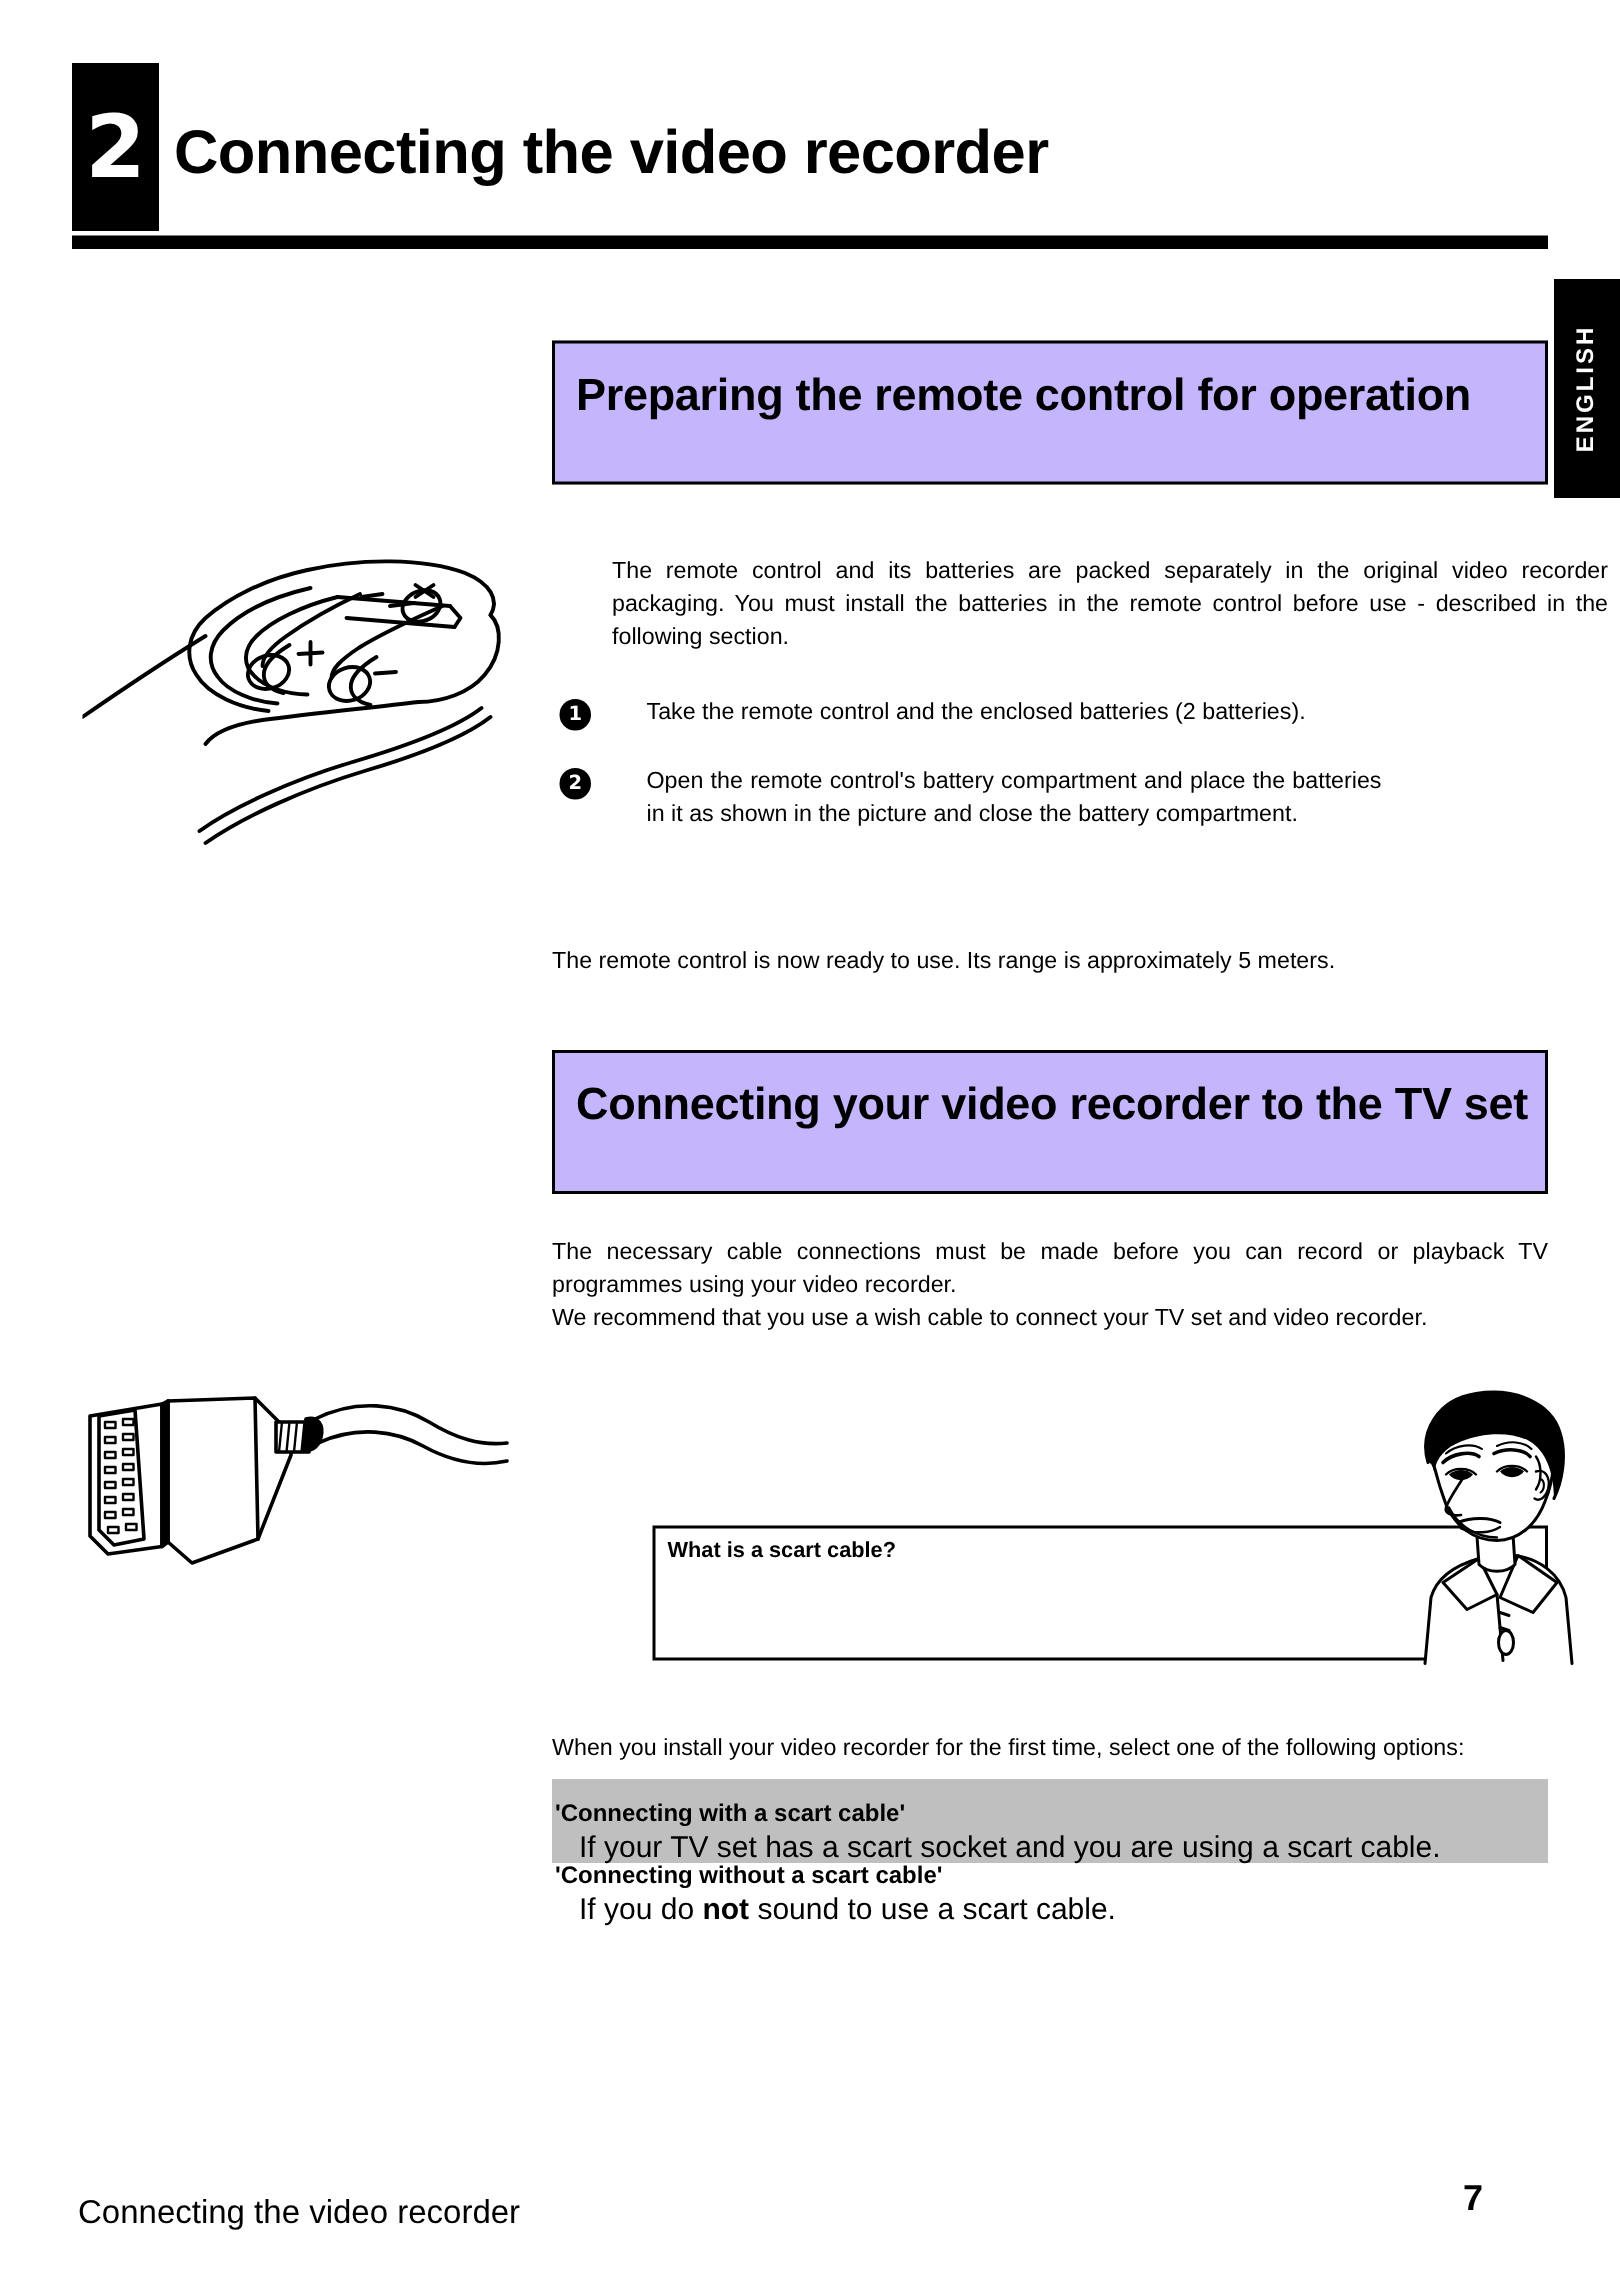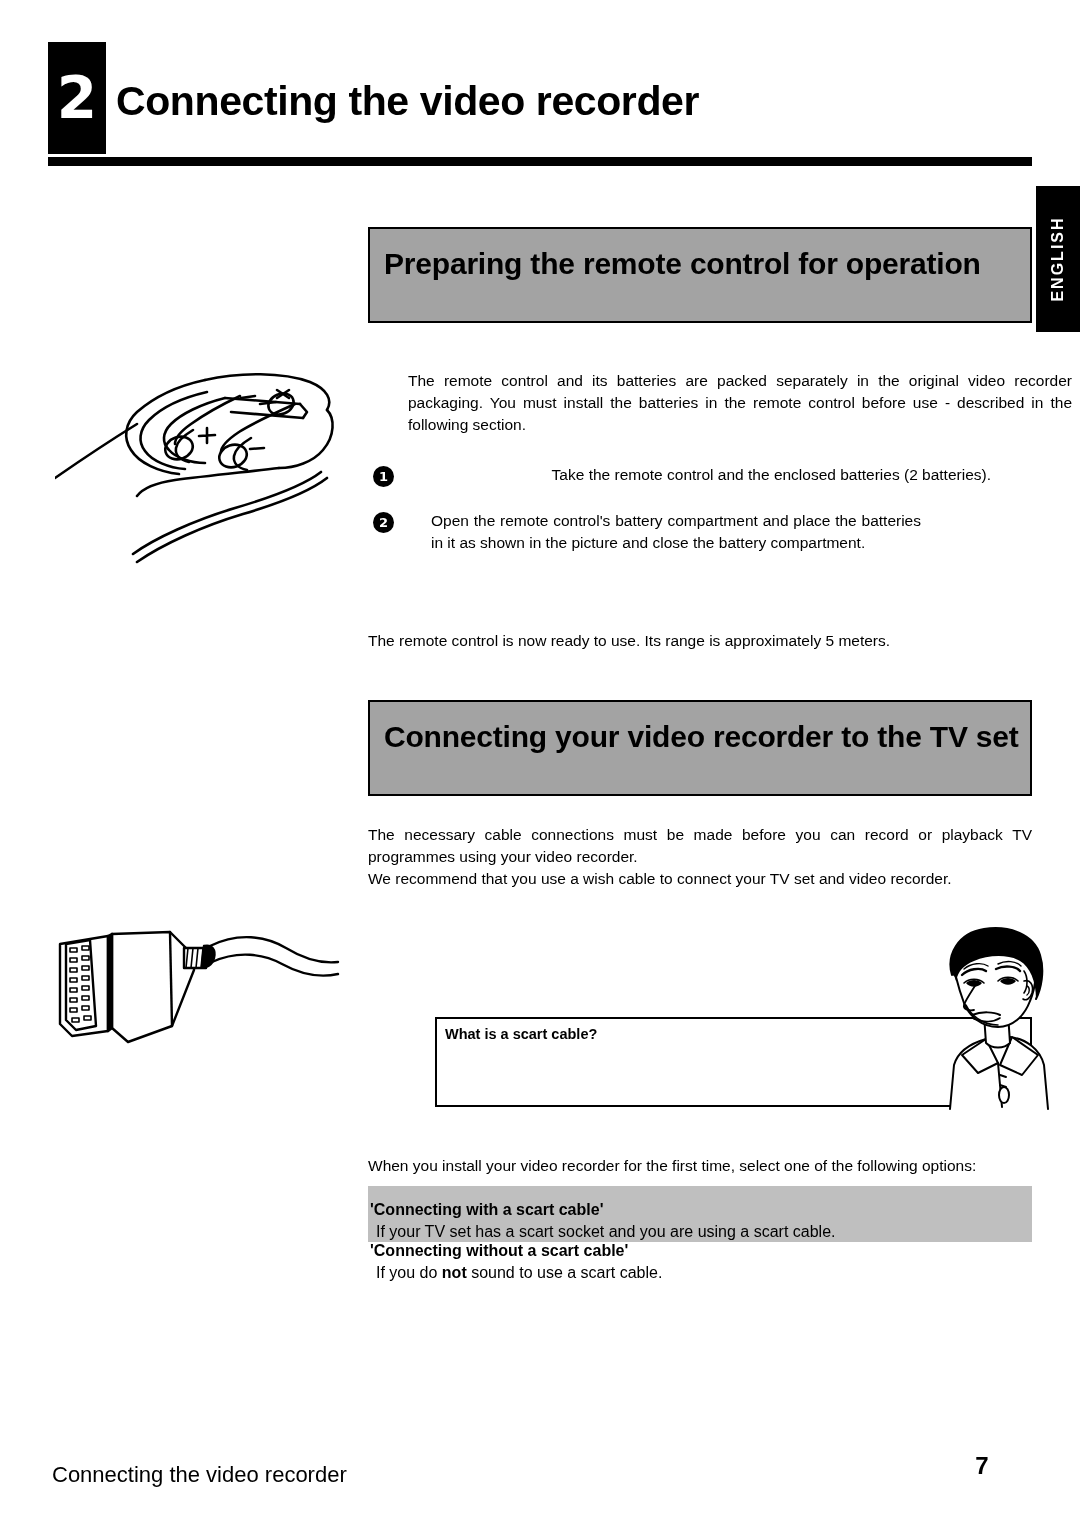--- a/index.html
+++ b/index.html
@@ -81,21 +81,21 @@
     letter-spacing: 2px;
     white-space: nowrap;
     font-family: "Liberation Sans", sans-serif;
   }
 
   
   .section-box {
     position: absolute;
     border: 2px solid #000000;
     box-sizing: border-box;
-    background: #a3a3a3;
+    background: #c4b5fd;
   }
   .section-box .section-title {
     font-size: 30px;
     font-weight: bold;
     line-height: 41px;
     padding: 14px 6px 12px 14px;
     letter-spacing: -0.2px;
   }
   #section-box-1 { left: 368px; top: 227px; width: 664px; height: 96px; }
   #section-box-2 { left: 368px; top: 700px; width: 664px; height: 96px; }
@@ -131,21 +131,21 @@
     text-align: center;
     font-family: "DejaVu Sans", sans-serif;
   }
   .step-text {
     margin-left: 63px;
     width: 490px;
     font-size: 15.5px;
     line-height: 22px;
     text-align: justify;
   }
-  .step-text.one-line { text-align: right; width: 560px; }
+  .step-text.one-line { text-align: left; width: 560px; }
 
   
   .info-box {
     position: absolute;
     left: 435px;
     top: 1017px;
     width: 597px;
     height: 90px;
     border: 2px solid #000000;
     box-sizing: border-box;
@@ -178,23 +178,23 @@
     left: 368px;
     width: 664px;
   }
   .option-title {
     font-size: 16px;
     font-weight: bold;
     line-height: 22px;
     padding-left: 2px;
   }
   .option-desc {
-    font-size: 16px;
+    font-size: 20px;
     line-height: 22px;
-    padding-left: 8px;
+    padding-left: 18px;
   }
 
   
   .footer-text {
     position: absolute;
     left: 52px;
     top: 1462px;
     font-size: 22px;
   }
   .footer-page {

